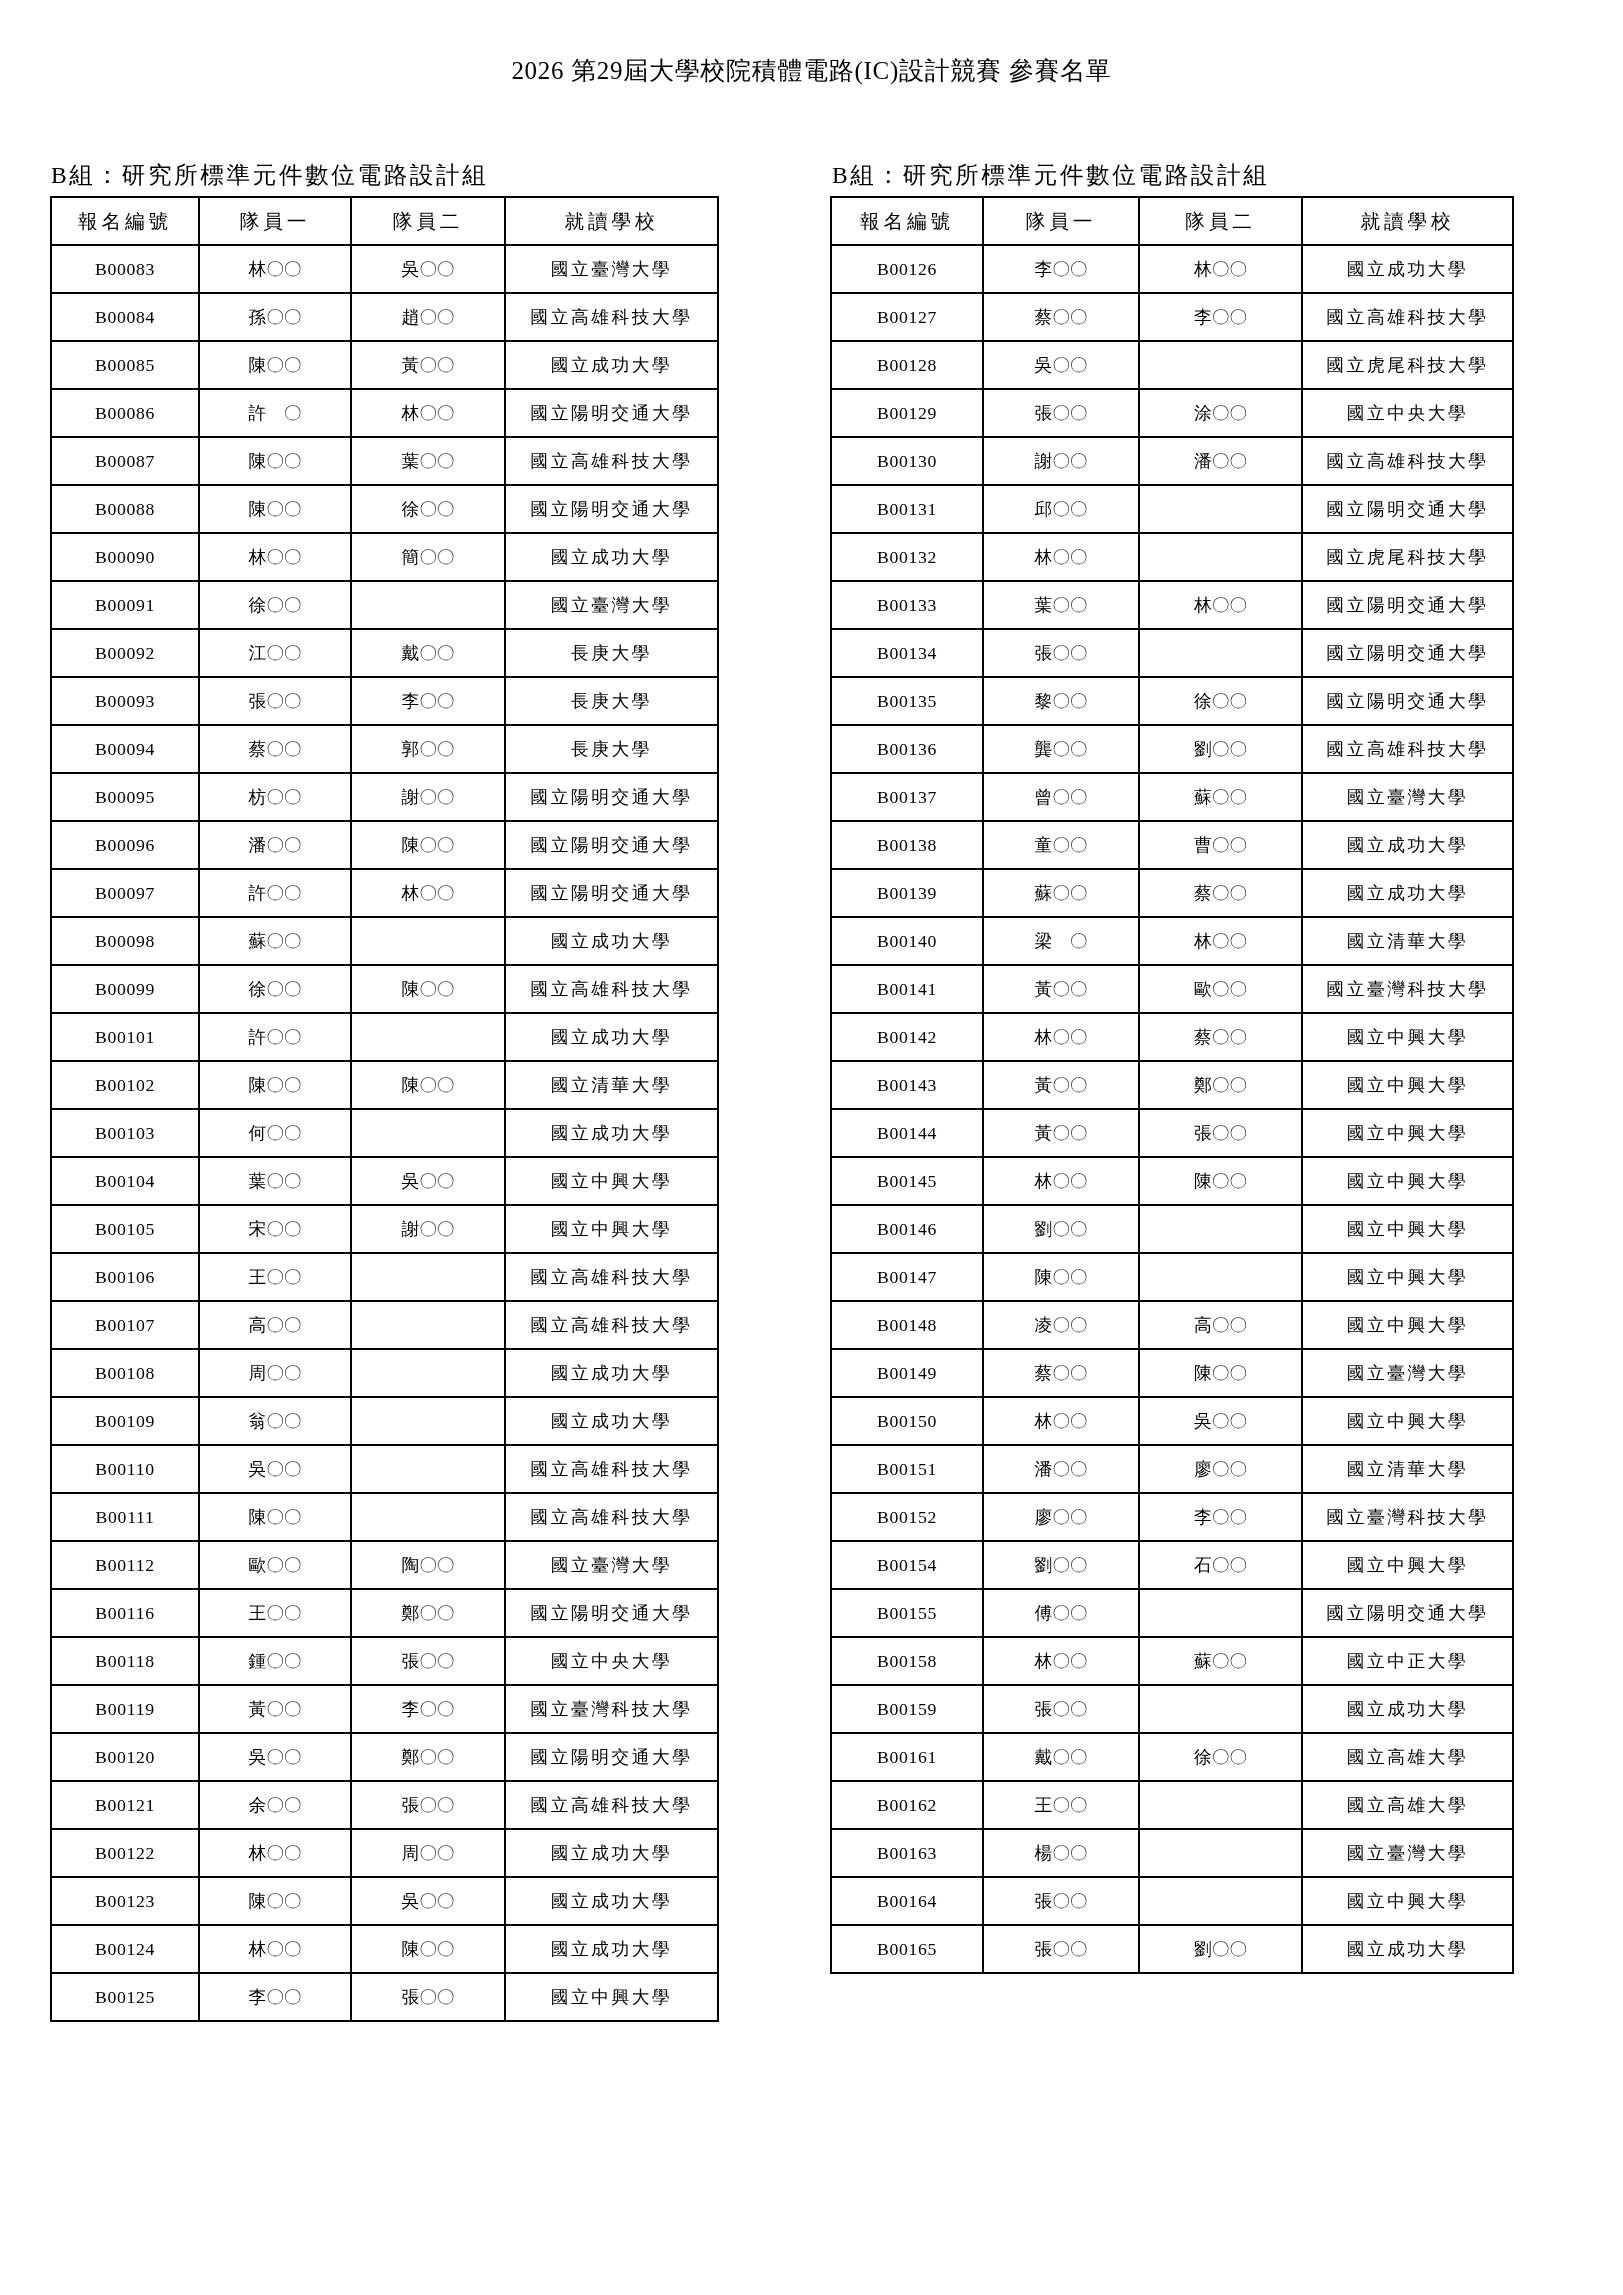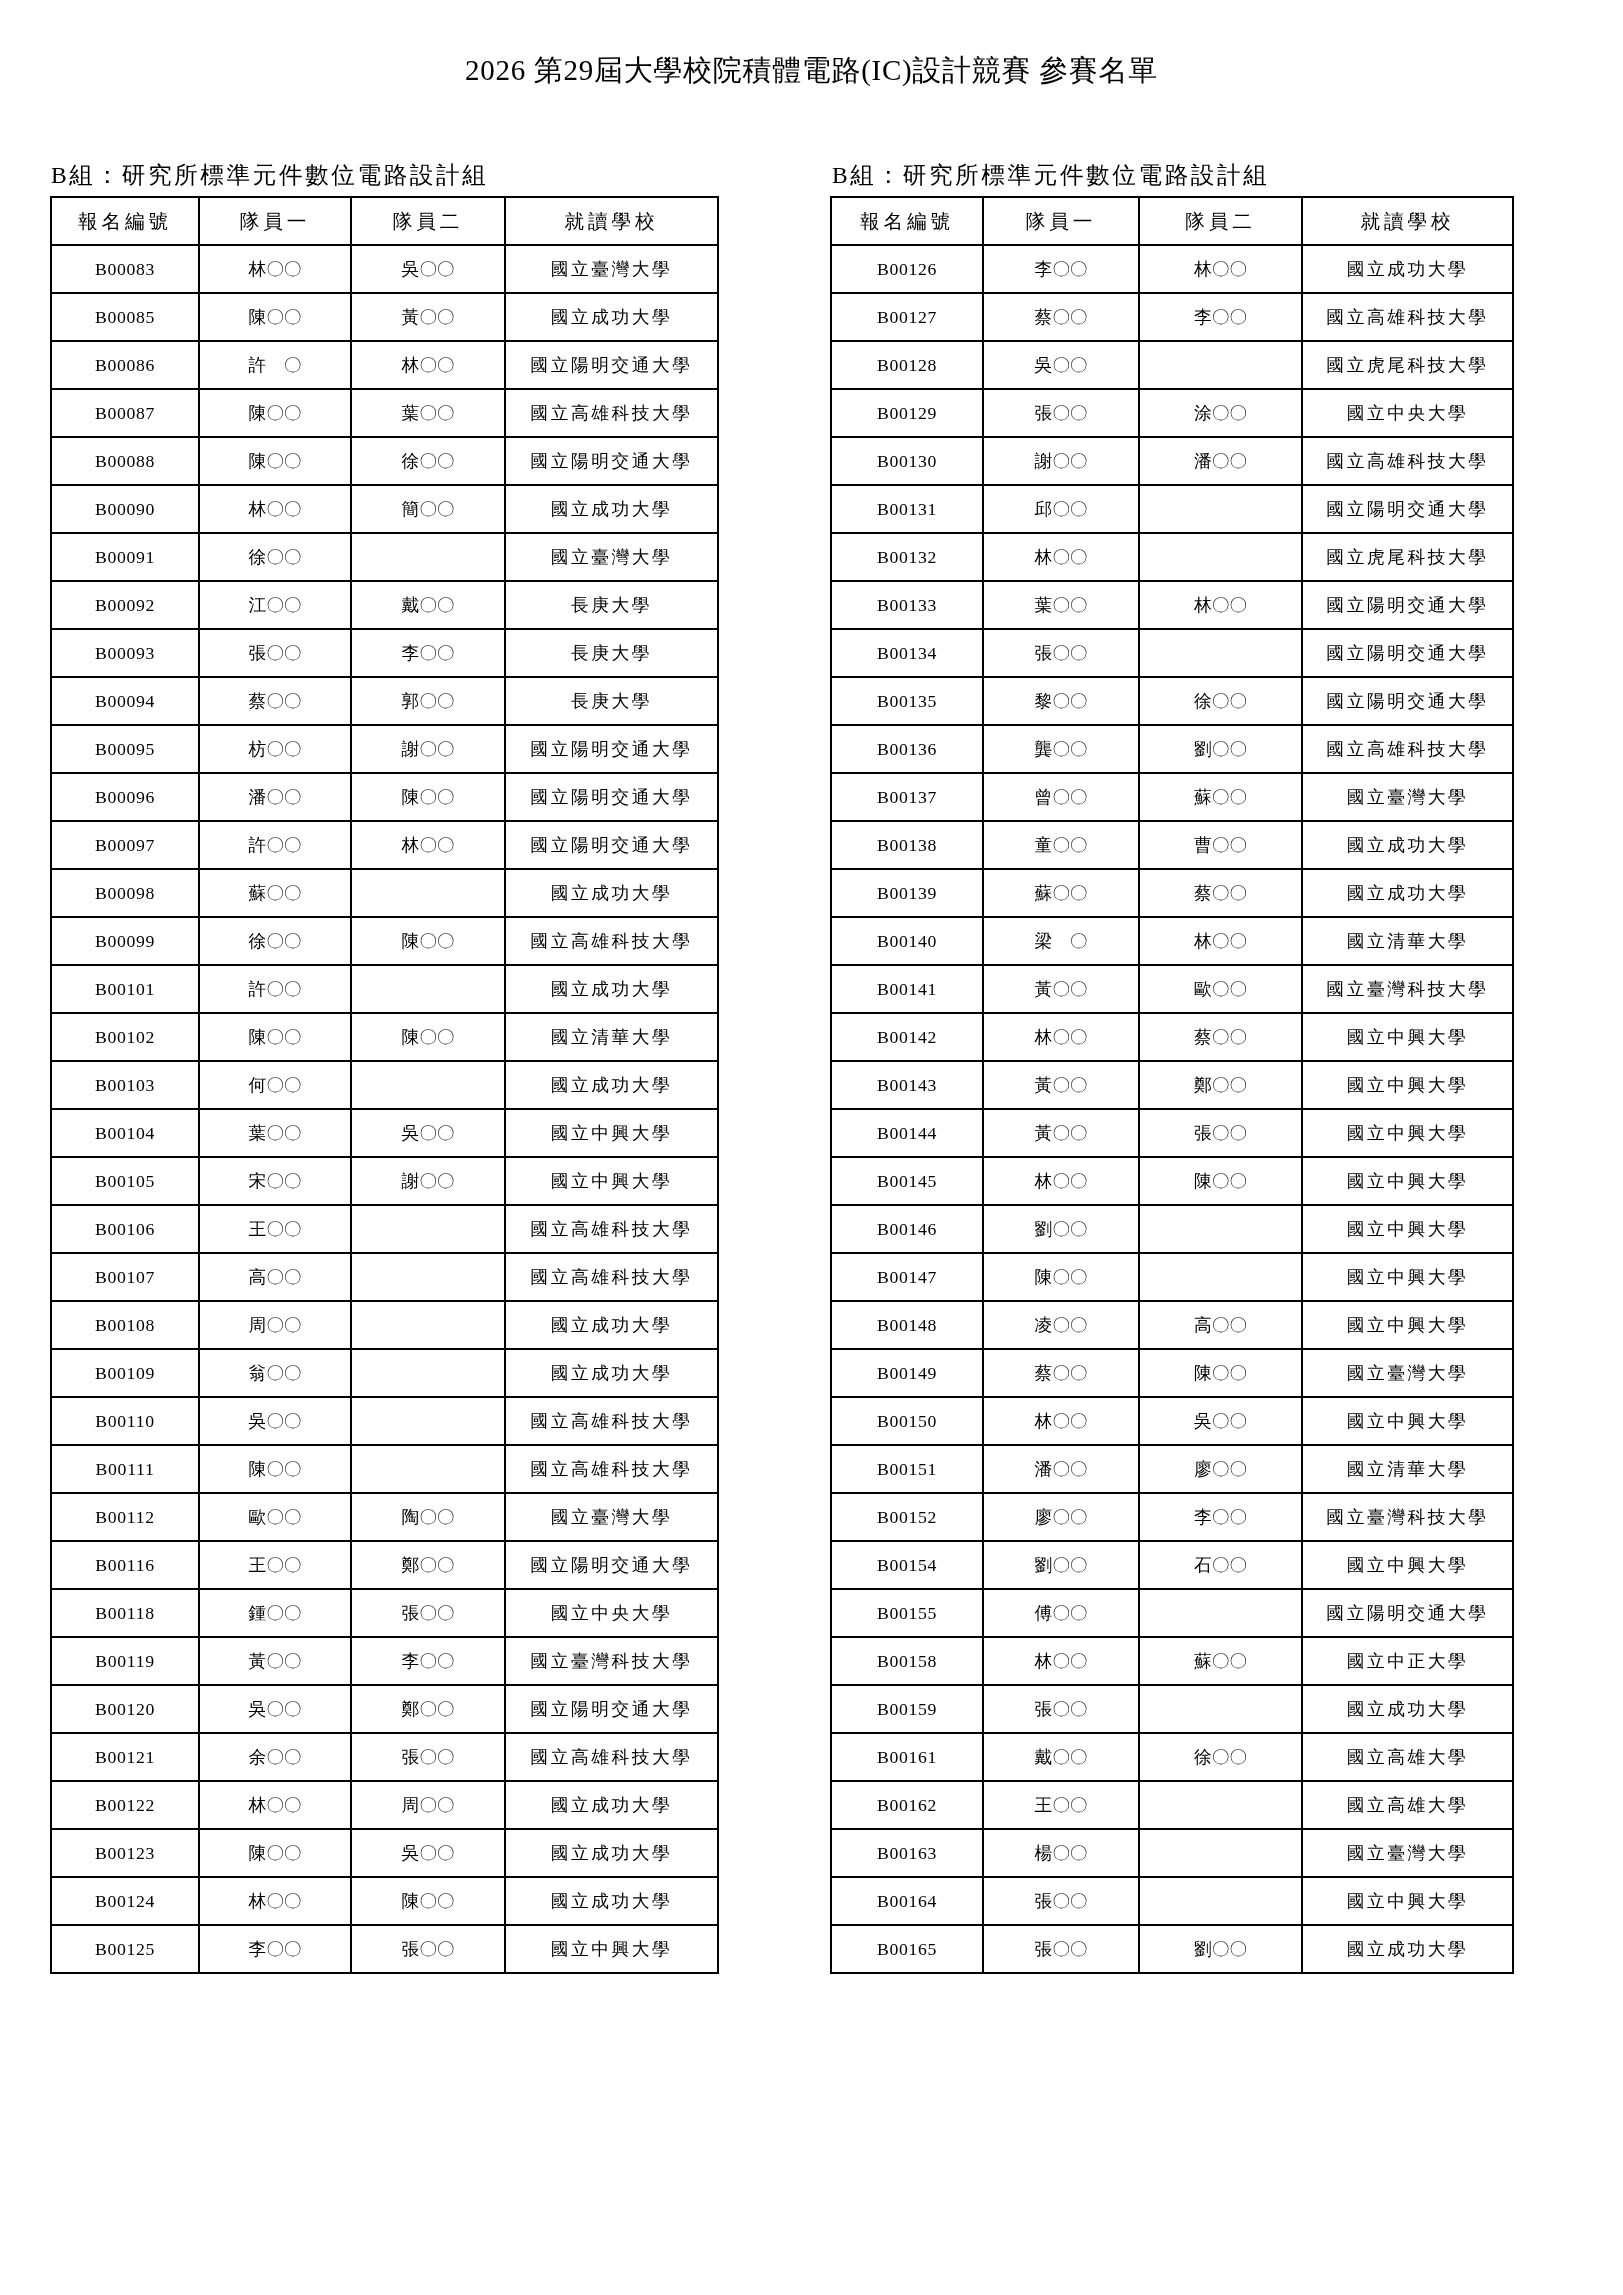--- a/index.html
+++ b/index.html
@@ -2,21 +2,21 @@
 <html style="font-size:10.5px"><head>
 <meta charset="utf-8">
 <style>
   html, body { margin: 0; padding: 0; background: #ffffff; }
   body {
     width: 1623px; height: 2295px; position: relative; overflow: hidden;
     font-family: "DejaVu Serif", "Liberation Serif", serif; color: #000;
   }
   .doc-title {
     position: absolute; left: 0; width: 1623px; top: 56px;
-    text-align: center; font-size: 29px; line-height: 29px; letter-spacing: 0.7px;
+    text-align: center; font-size: 25px; line-height: 29px; letter-spacing: 0.7px;
     font-family: "Liberation Serif", "DejaVu Serif", serif;
   }
   .section-heading {
     position: absolute; top: 160px; font-size: 23.6px; line-height: 30px;
     letter-spacing: 2.6px; font-family: "Liberation Serif", "DejaVu Serif", serif; text-align: center;
   }
   .roster-table {
     position: absolute; top: 196px; border-collapse: collapse; table-layout: fixed;
   }
   .roster-table th, .roster-table td {
@@ -55,20 +55,26 @@
     </tr>
   </thead>
   <tbody>
       <tr>
         <td class="id-cell">B00083</td>
         <td class="name-cell">林〇〇</td>
         <td class="name-cell">吳〇〇</td>
         <td class="school-cell">國立臺灣大學</td>
       </tr>
       <tr>
+        <td class="id-cell">B00084</td>
+        <td class="name-cell">孫〇〇</td>
+        <td class="name-cell">趙〇〇</td>
+        <td class="school-cell">國立高雄科技大學</td>
+      </tr>
+      <tr>
         <td class="id-cell">B00085</td>
         <td class="name-cell">陳〇〇</td>
         <td class="name-cell">黃〇〇</td>
         <td class="school-cell">國立成功大學</td>
       </tr>
       <tr>
         <td class="id-cell">B00086</td>
         <td class="name-cell">許　〇</td>
         <td class="name-cell">林〇〇</td>
         <td class="school-cell">國立陽明交通大學</td>

